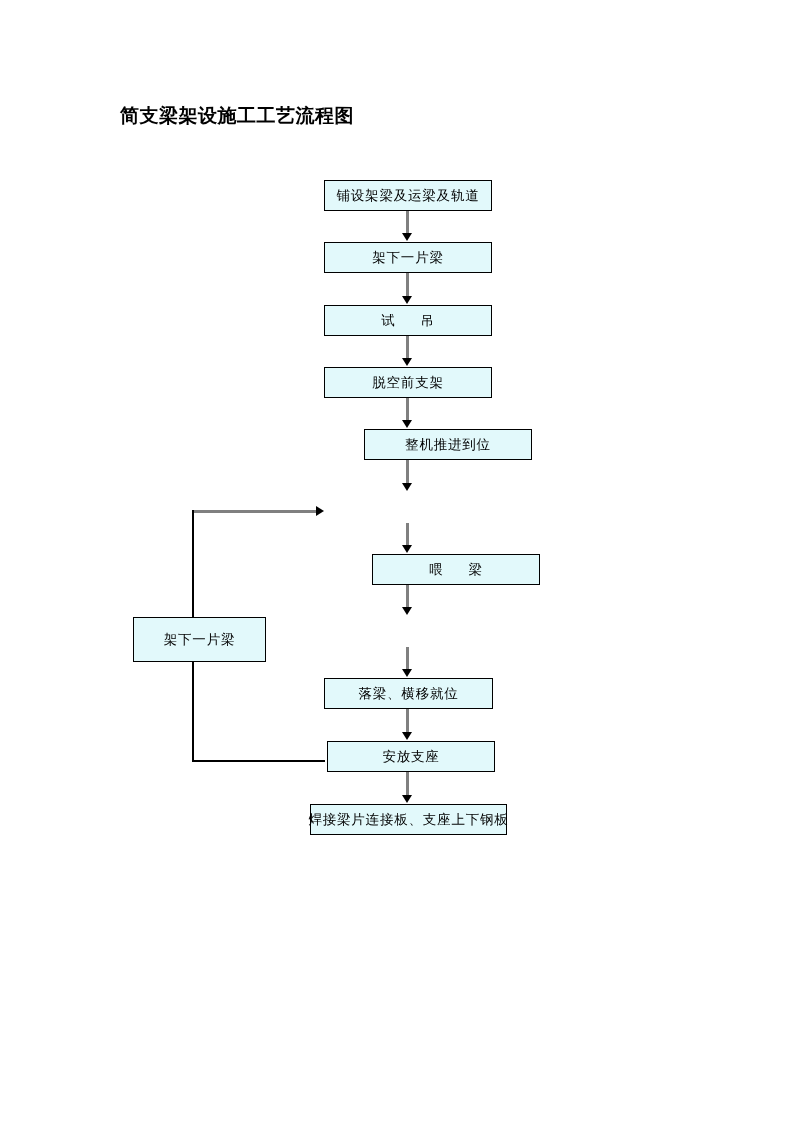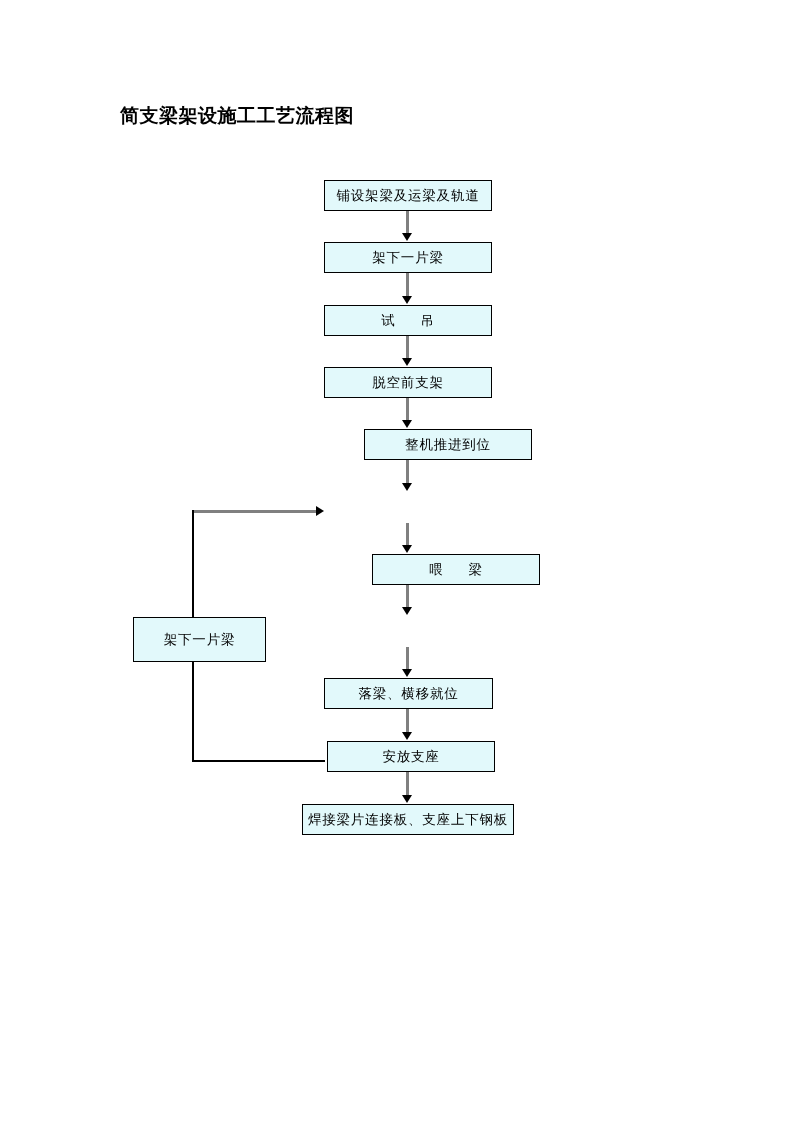--- a/index.html
+++ b/index.html
@@ -168,18 +168,18 @@
     <div class="node" style="left:324px; top:429px; width:168px; height:31px;margin-left:40px;">整机推进到位</div>
 
 
     <div class="node" style="left:324px; top:554px; width:168px; height:31px;margin-left:48px;">喂      梁</div>
 
 
     <div class="node" style="left:324px; top:678px; width:169px; height:31px;">落梁、横移就位</div>
 
     <div class="node" style="left:327px; top:741px; width:168px; height:31px;">安放支座</div>
 
-    <div class="node wide" style="left:302px; top:804px; width:212px; height:31px;">焊接梁片连接板、支座上下钢板</div>
+    <div class="node wide" style="left:310px; top:804px; width:197px; height:31px;">焊接梁片连接板、支座上下钢板</div>
 
     <div class="node" style="left:133px; top:617px; width:133px; height:45px;">架下一片梁</div>
 
   </div>
 </div>
 
 </body></html>

